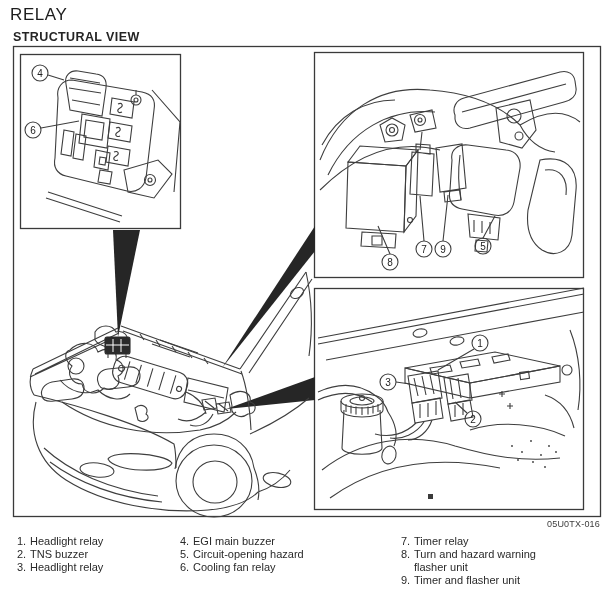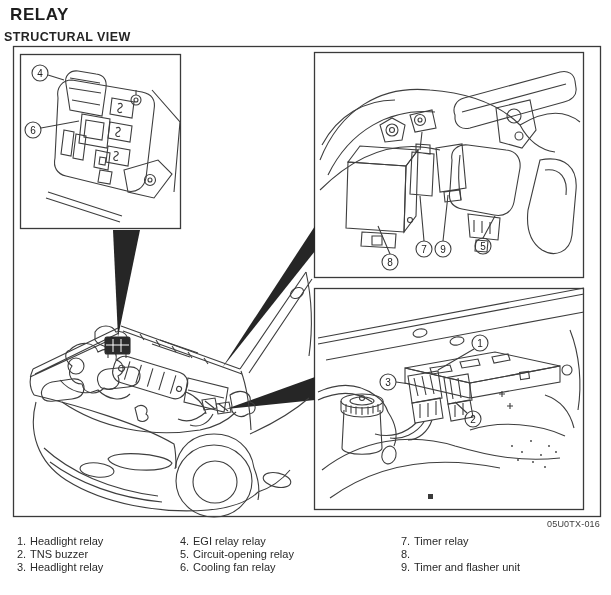--- a/index.html
+++ b/index.html
@@ -1,20 +1,20 @@
 <!DOCTYPE html>
 <html><head>
 <meta charset="utf-8">
 <style>
   html,body{margin:0;padding:0;background:#ffffff;}
   body{width:611px;height:595px;position:relative;overflow:hidden;
        font-family:"Liberation Sans",sans-serif;color:#222;}
-  .hdr1{position:absolute;left:10px;top:5px;font-size:17px;font-weight:bold;
+  .hdr1{position:absolute;left:10px;top:5px;font-size:17px;font-weight:normal;
         letter-spacing:.6px;color:#1d1d1d;}
-  .hdr2{position:absolute;left:4px;top:30px;font-size:12.5px;font-weight:bold;
+  .hdr2{position:absolute;left:13px;top:30px;font-size:12.5px;font-weight:bold;
         letter-spacing:.4px;color:#242424;}
   .figcode{position:absolute;right:11px;top:519px;font-size:9px;color:#3c3c3c;
         letter-spacing:.2px;text-align:right;}
   svg{position:absolute;left:0;top:0;}
   .legend{position:absolute;top:535px;font-size:11px;color:#2a2a2a;line-height:13px;}
   .legend .item{display:flex;}
   .legend .n{flex:0 0 13px;white-space:nowrap;}
   .col1{left:17px;width:150px;}
   .col2{left:180px;width:170px;}
   .col3{left:401px;width:160px;}
@@ -222,37 +222,38 @@
   </div>
   <div class="item">
     <span class="n">3.</span>
     <span class="lab">Headlight relay</span>
   </div>
 </div>
 
 <div class="legend col2">
   <div class="item">
     <span class="n">4.</span>
-    <span class="lab">EGI relay relay</span>
+    <span class="lab">EGI main buzzer</span>
   </div>
   <div class="item">
     <span class="n">5.</span>
-    <span class="lab">Circuit-opening relay</span>
+    <span class="lab">Circuit-opening hazard</span>
   </div>
   <div class="item">
     <span class="n">6.</span>
     <span class="lab">Cooling fan relay</span>
   </div>
 </div>
 
 <div class="legend col3">
   <div class="item">
     <span class="n">7.</span>
     <span class="lab">Timer relay</span>
   </div>
   <div class="item">
     <span class="n">8.</span>
+    <span class="lab">Turn and hazard warning flasher unit</span>
   </div>
   <div class="item">
     <span class="n">9.</span>
     <span class="lab">Timer and flasher unit</span>
   </div>
 </div>
 
 </body></html>

